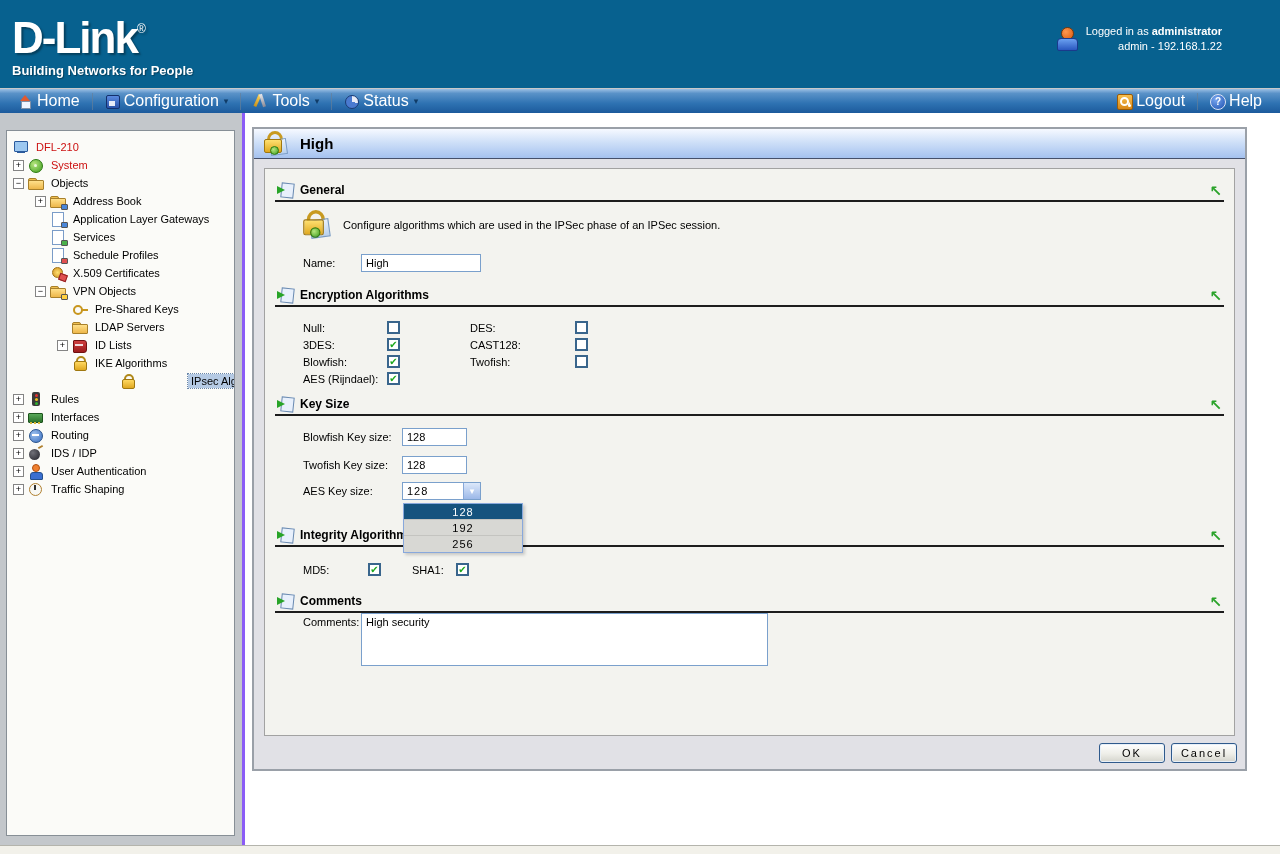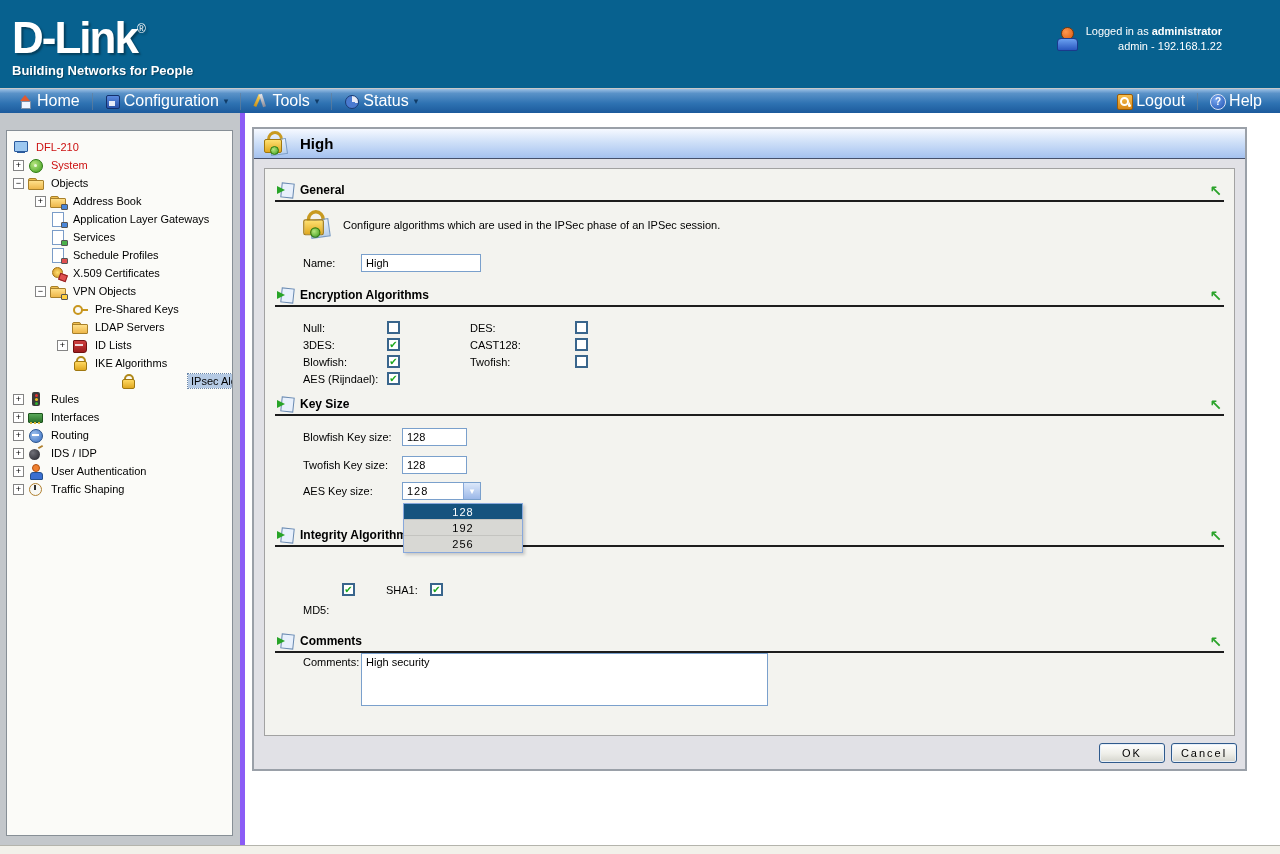--- a/index.html
+++ b/index.html
@@ -35,21 +35,21 @@
   .ni-tools::after { content:""; position:absolute; left:8px; top:0; width:3px; height:13px; background:linear-gradient(#e8e8ec,#8a8a96); transform:rotate(-18deg); }
   .ni-status::before { content:""; position:absolute; left:1px; top:1px; width:12px; height:12px; border-radius:50%; background:conic-gradient(#e8ecf8 0 100deg,#4a7ad0 100deg 360deg); border:1px solid #1c3c74; }
   .ni-logout::before { content:""; position:absolute; left:0; top:0; width:14px; height:14px; background:linear-gradient(#f8c050,#d88818); border:1px solid #9a5c08; border-radius:2px; }
   .ni-logout::after { content:""; position:absolute; left:3px; top:3px; width:5px; height:5px; border:2px solid #fff; border-radius:50%; box-shadow:5px 4px 0 -3px #fff,4px 2px 0 -3px #fff; }
   .ni-help::before { content:"?"; position:absolute; left:0; top:0; width:14px; height:14px; border-radius:50%; background:radial-gradient(circle at 35% 30%,#7aa8f0,#1c50b0); border:1px solid #dce4f4; color:#fff; font-weight:bold; font-size:10px; text-align:center; line-height:14px; }
 
   
   .content-row { display:flex; height:732px; }
 
   
-  .sidebar { width:245px; background:#c3c7cb; padding:17px 7px 5px 6px; border-right:5px solid #8b5cf6; }
+  .sidebar { width:245px; background:#c3c7cb; padding:17px 7px 5px 6px; border-right:3px solid #8b5cf6; }
   .tree-panel { background:#fbfbf8; border:1px solid #878f96; height:706px; padding:7px 2px; overflow:hidden; }
   .trow { display:flex; align-items:center; height:18px; white-space:nowrap; cursor:pointer; }
   .texp { width:11px; height:11px; border:1px solid #848484; background:#fff; color:#000; font-size:9px; line-height:9px; text-align:center; margin-right:4px; flex:none; cursor:pointer; }
   .texp-blank { width:15px; flex:none; }
   .tlbl { padding:1px 3px; }
   .tlbl.red { color:#cc1111; }
   .tlbl.sel { background:#b5cae4; outline:1px dotted #6a86a8; }
 
   
   .ti { position:relative; width:17px; height:15px; display:inline-block; flex:none; margin-right:3px; }
@@ -123,21 +123,21 @@
   .selbox { width:79px; height:18px; border:1px solid #7aa0cc; background:#fff; display:flex; align-items:center; cursor:pointer; }
   .selval { flex:1; padding-left:4px; letter-spacing:1px; }
   .selbtn { width:17px; height:16px; background:linear-gradient(#dce8fa,#9cb8e8); border-left:1px solid #88a8d8; color:#fff; font-size:9px; text-align:center; line-height:16px; cursor:pointer; }
   .ddlist { position:absolute; left:100px; top:21px; width:120px; background:#d8d8d4; border:1px solid #88a8dc; z-index:10; box-shadow:2px 2px 3px rgba(0,0,0,.18); }
   .ddopt { height:16px; line-height:16px; text-align:center; letter-spacing:1px; border-bottom:1px solid #c4c4c0; cursor:pointer; }
   .ddopt:last-child { border-bottom:none; }
   .ddopt.sel { background:#16537e; color:#fff; }
 
   .int-hdr { margin-top:26px; }
   .int-row { display:flex; align-items:center; margin:16px 0 6px 30px; }
-  .int-row .l1 { width:39px;margin-top:41px; } .int-row .gap { width:31px; } .int-row .l2 { width:44px; }
+  .int-row .l1 { width:65px; } .int-row .gap { width:31px; } .int-row .l2 { width:44px; }
 
   .com-hdr { margin-top:16px; }
   .com-row { display:flex; align-items:flex-start; margin:0 0 0 30px; }
   .com-row .flabel { padding-top:3px; }
   textarea.txt { width:407px; height:53px; resize:none; line-height:14px; }
 
   .btn-row { height:33px; display:flex; justify-content:flex-end; align-items:center; gap:6px; padding:0 8px; }
   .btn { min-width:66px; height:20px; border:1px solid #2f5a8c; border-radius:3px; background:linear-gradient(#ffffff,#eeeee8 55%,#d4d4cc); font-family:inherit; font-size:11px; letter-spacing:2px; cursor:pointer; box-shadow:inset 0 0 0 1px #e8f0f8; }
 
   .bottom-strip { height:9px; background:#f2f1ea; border-top:1px solid #b4b4ac; }

